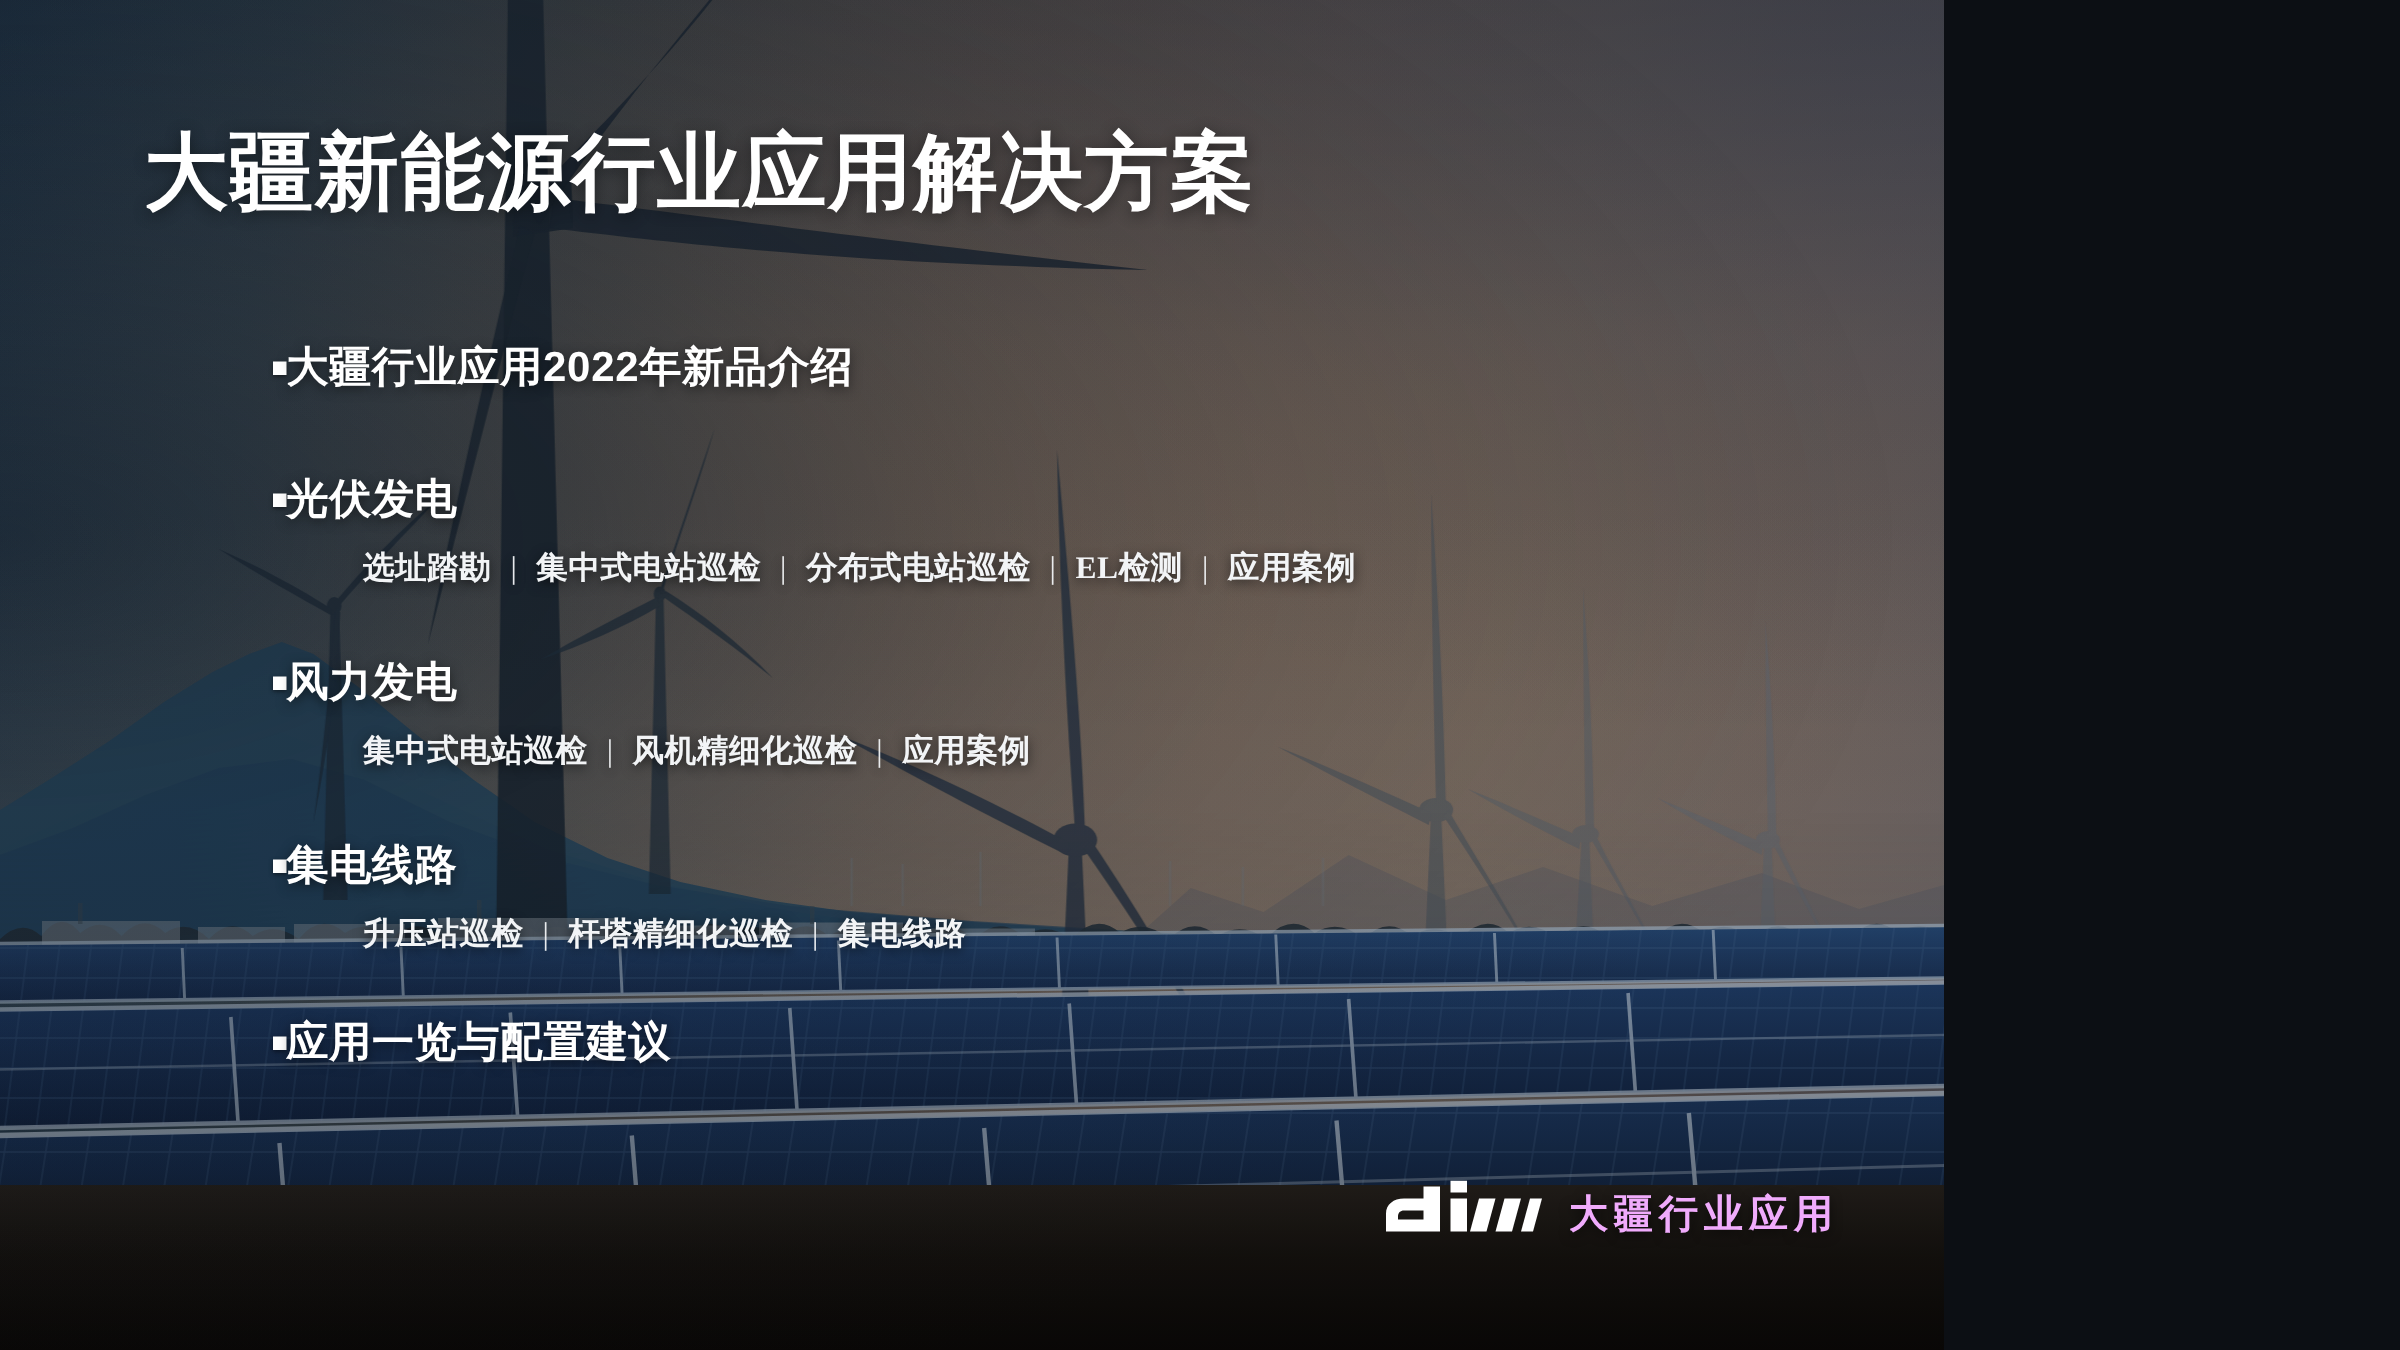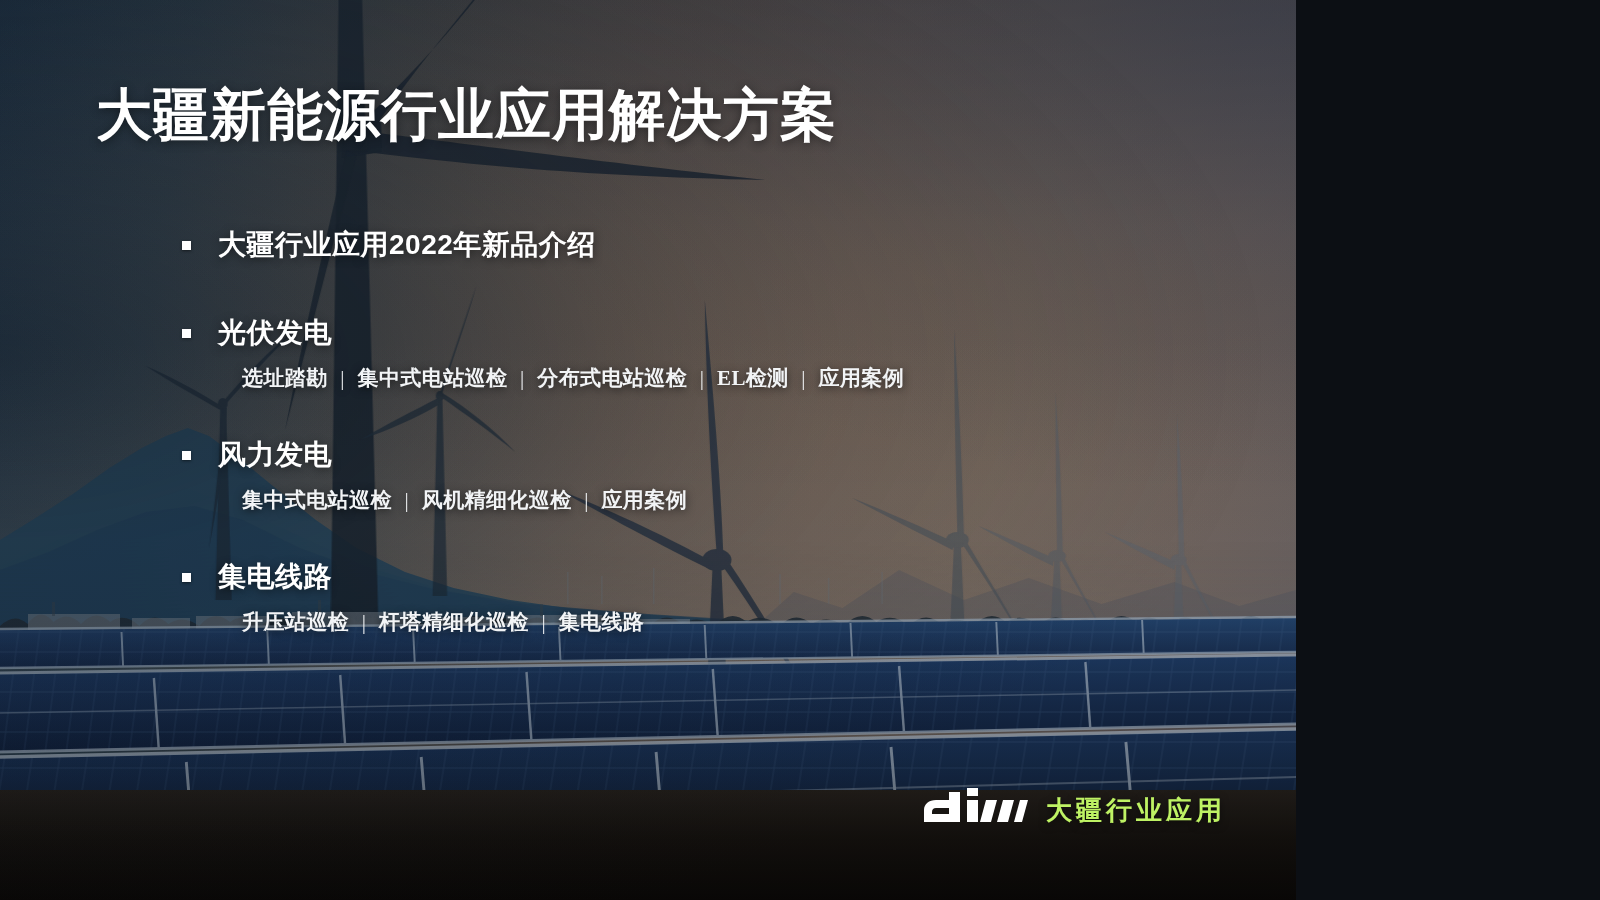--- a/index.html
+++ b/index.html
@@ -110,21 +110,20 @@
     white-space: nowrap;
   }
 
   .agenda { position: absolute; left: 182px; top: 226px; width: 1000px; }
 
   .agenda-group { position: relative; }
 
   .bullet-row {
     display: flex;
     align-items: center;
-    gap: 27px;
   }
   .bullet-mark {
     width: 9px;
     height: 9px;
     background: #ffffff;
     flex: 0 0 auto;
     box-shadow: 0 1px 3px rgba(0,0,0,0.5);
   }
   .bullet-label {
     font-size: 28px;
@@ -157,21 +156,21 @@
     right: 70px;
     bottom: 68px;
     display: flex;
     align-items: center;
     gap: 18px;
   }
   .logo-mark { display: block; }
   .logo-text {
     font-size: 26px;
     font-weight: 700;
-    color: #bef264;
+    color: #f0abfc;
     letter-spacing: 4px;
     text-shadow: 0 2px 8px rgba(0,0,0,0.6);
     white-space: nowrap;
   }
 </style>
 </head>
 <body>
 
 <div class="slide">
 
@@ -475,20 +474,26 @@
           <span>升压站巡检</span>
           <span class="sep">|</span>
           <span>杆塔精细化巡检</span>
           <span class="sep">|</span>
           <span>集电线路</span>
         </div>
       </div>
 
       <div class="gap-sm"></div>
 
+      <div class="agenda-group">
+        <div class="bullet-row">
+          <span class="bullet-mark"></span>
+          <span class="bullet-label">应用一览与配置建议</span>
+        </div>
+      </div>
 
     </div>
 
     <div class="logo">
       <span class="logo-mark">
         <svg width="108" height="40" viewBox="0 0 108 40" aria-hidden="true">
           <g fill="#ffffff">
 
             <path d="M4,34 L4,22 C4,16 9,12 16,12 L29,12 L29,4 L40,4 L40,34 Z
                      M16,20 C13.5,20 12,21.5 12,24 L12,26 L29,26 L29,20 Z"></path>

